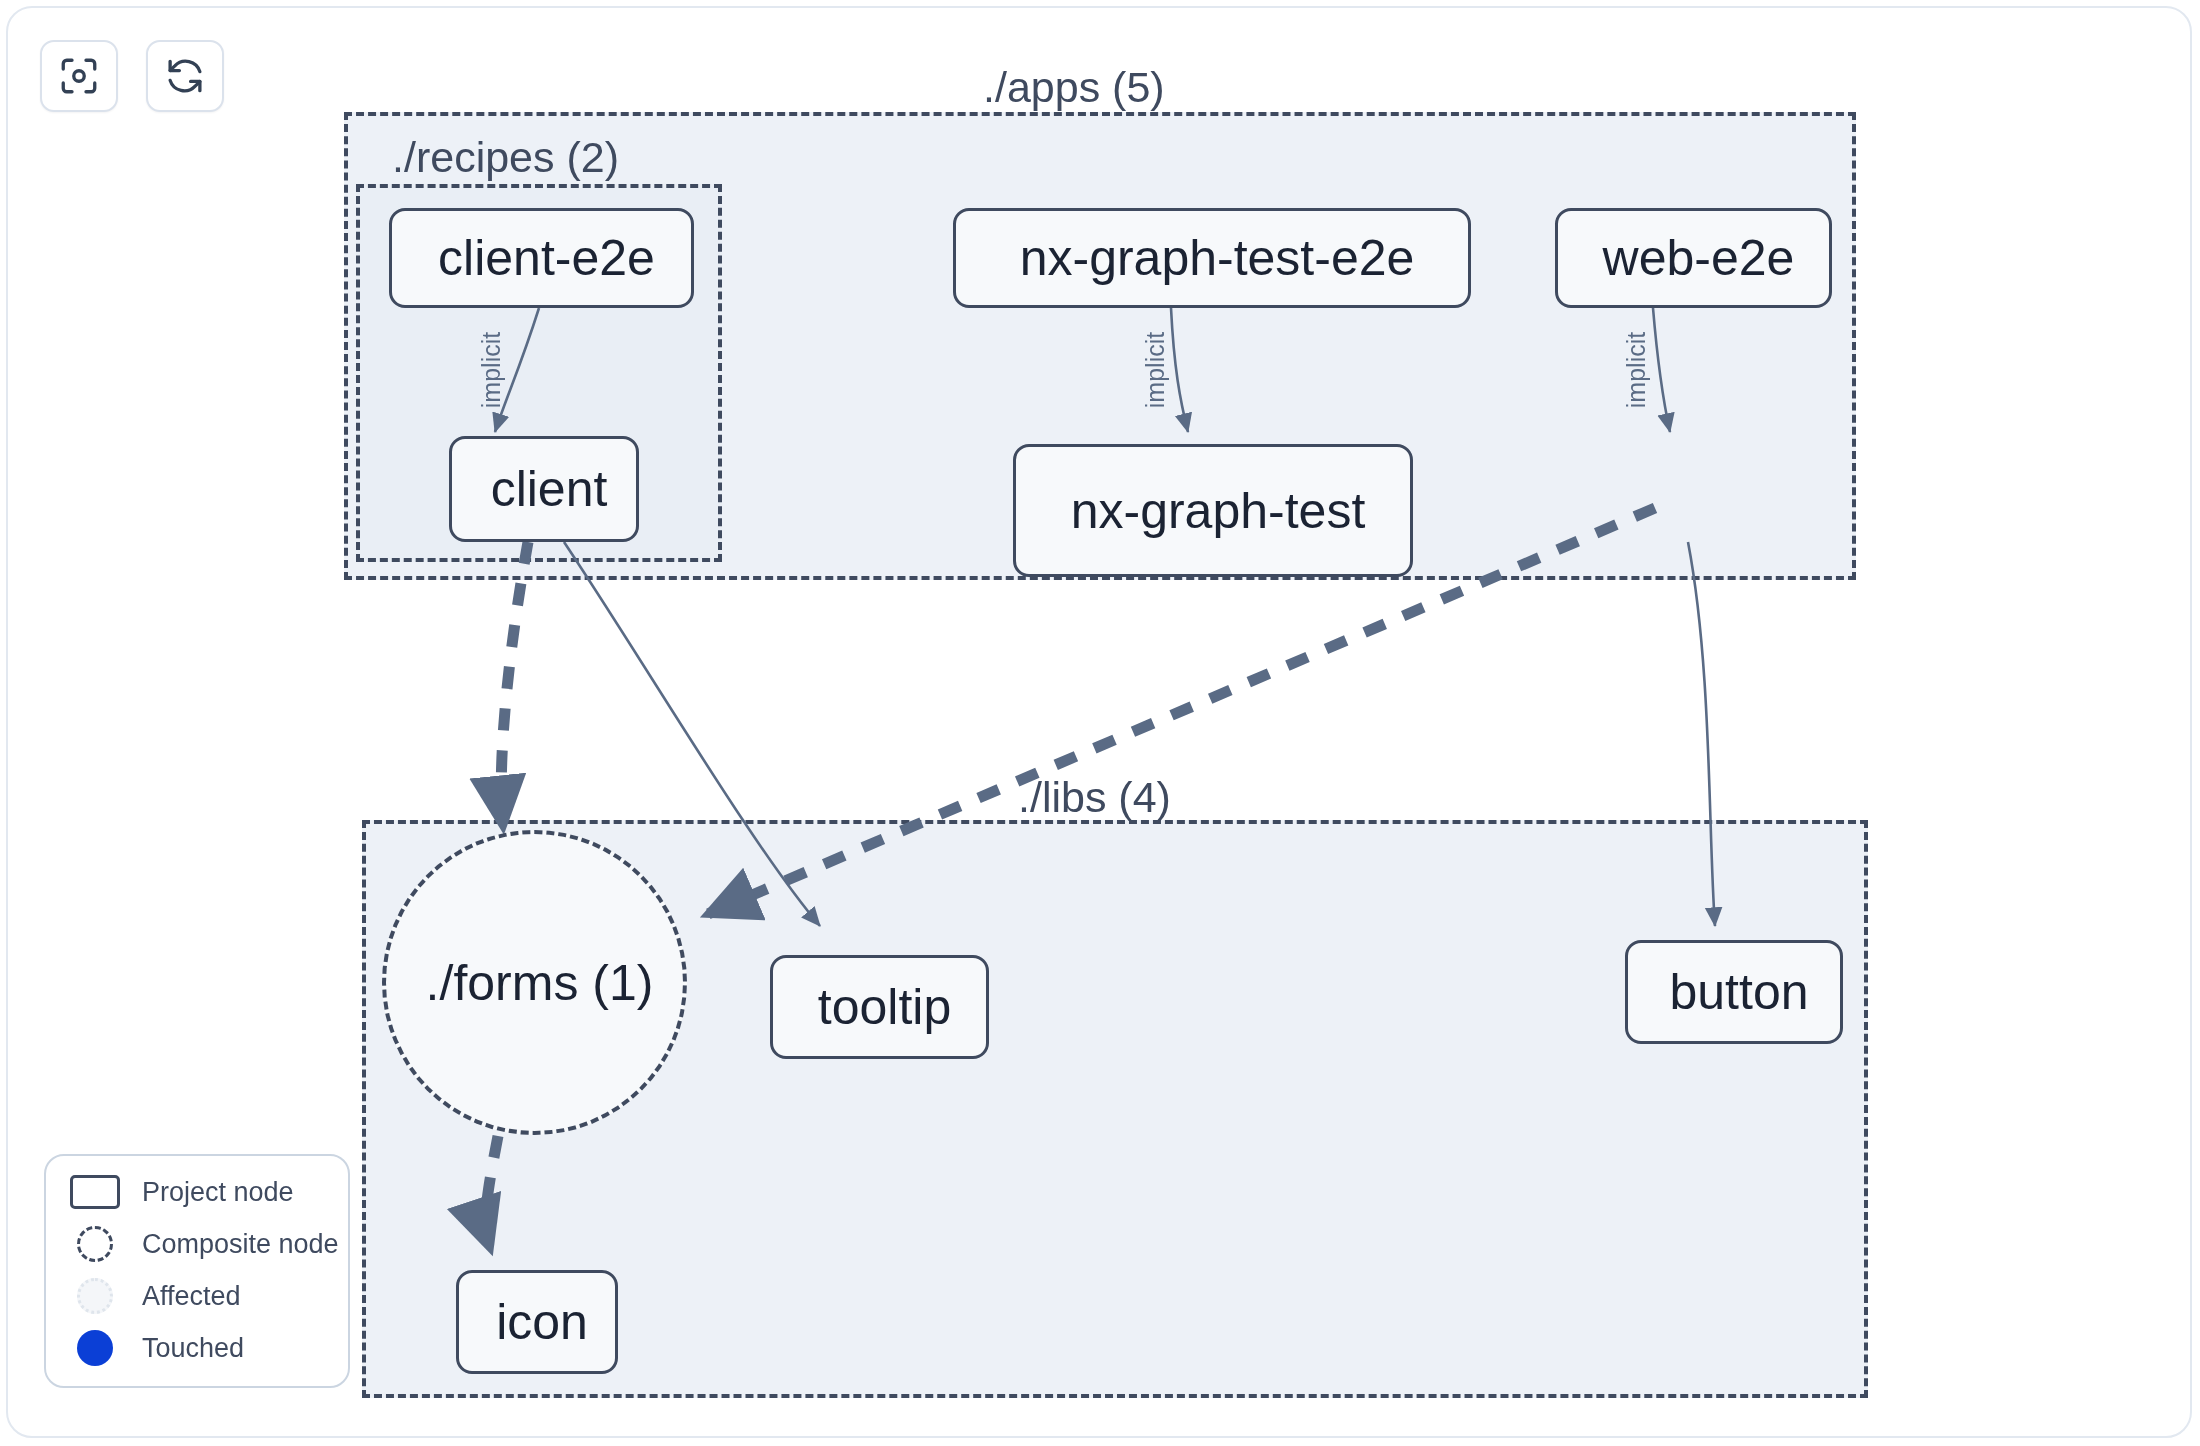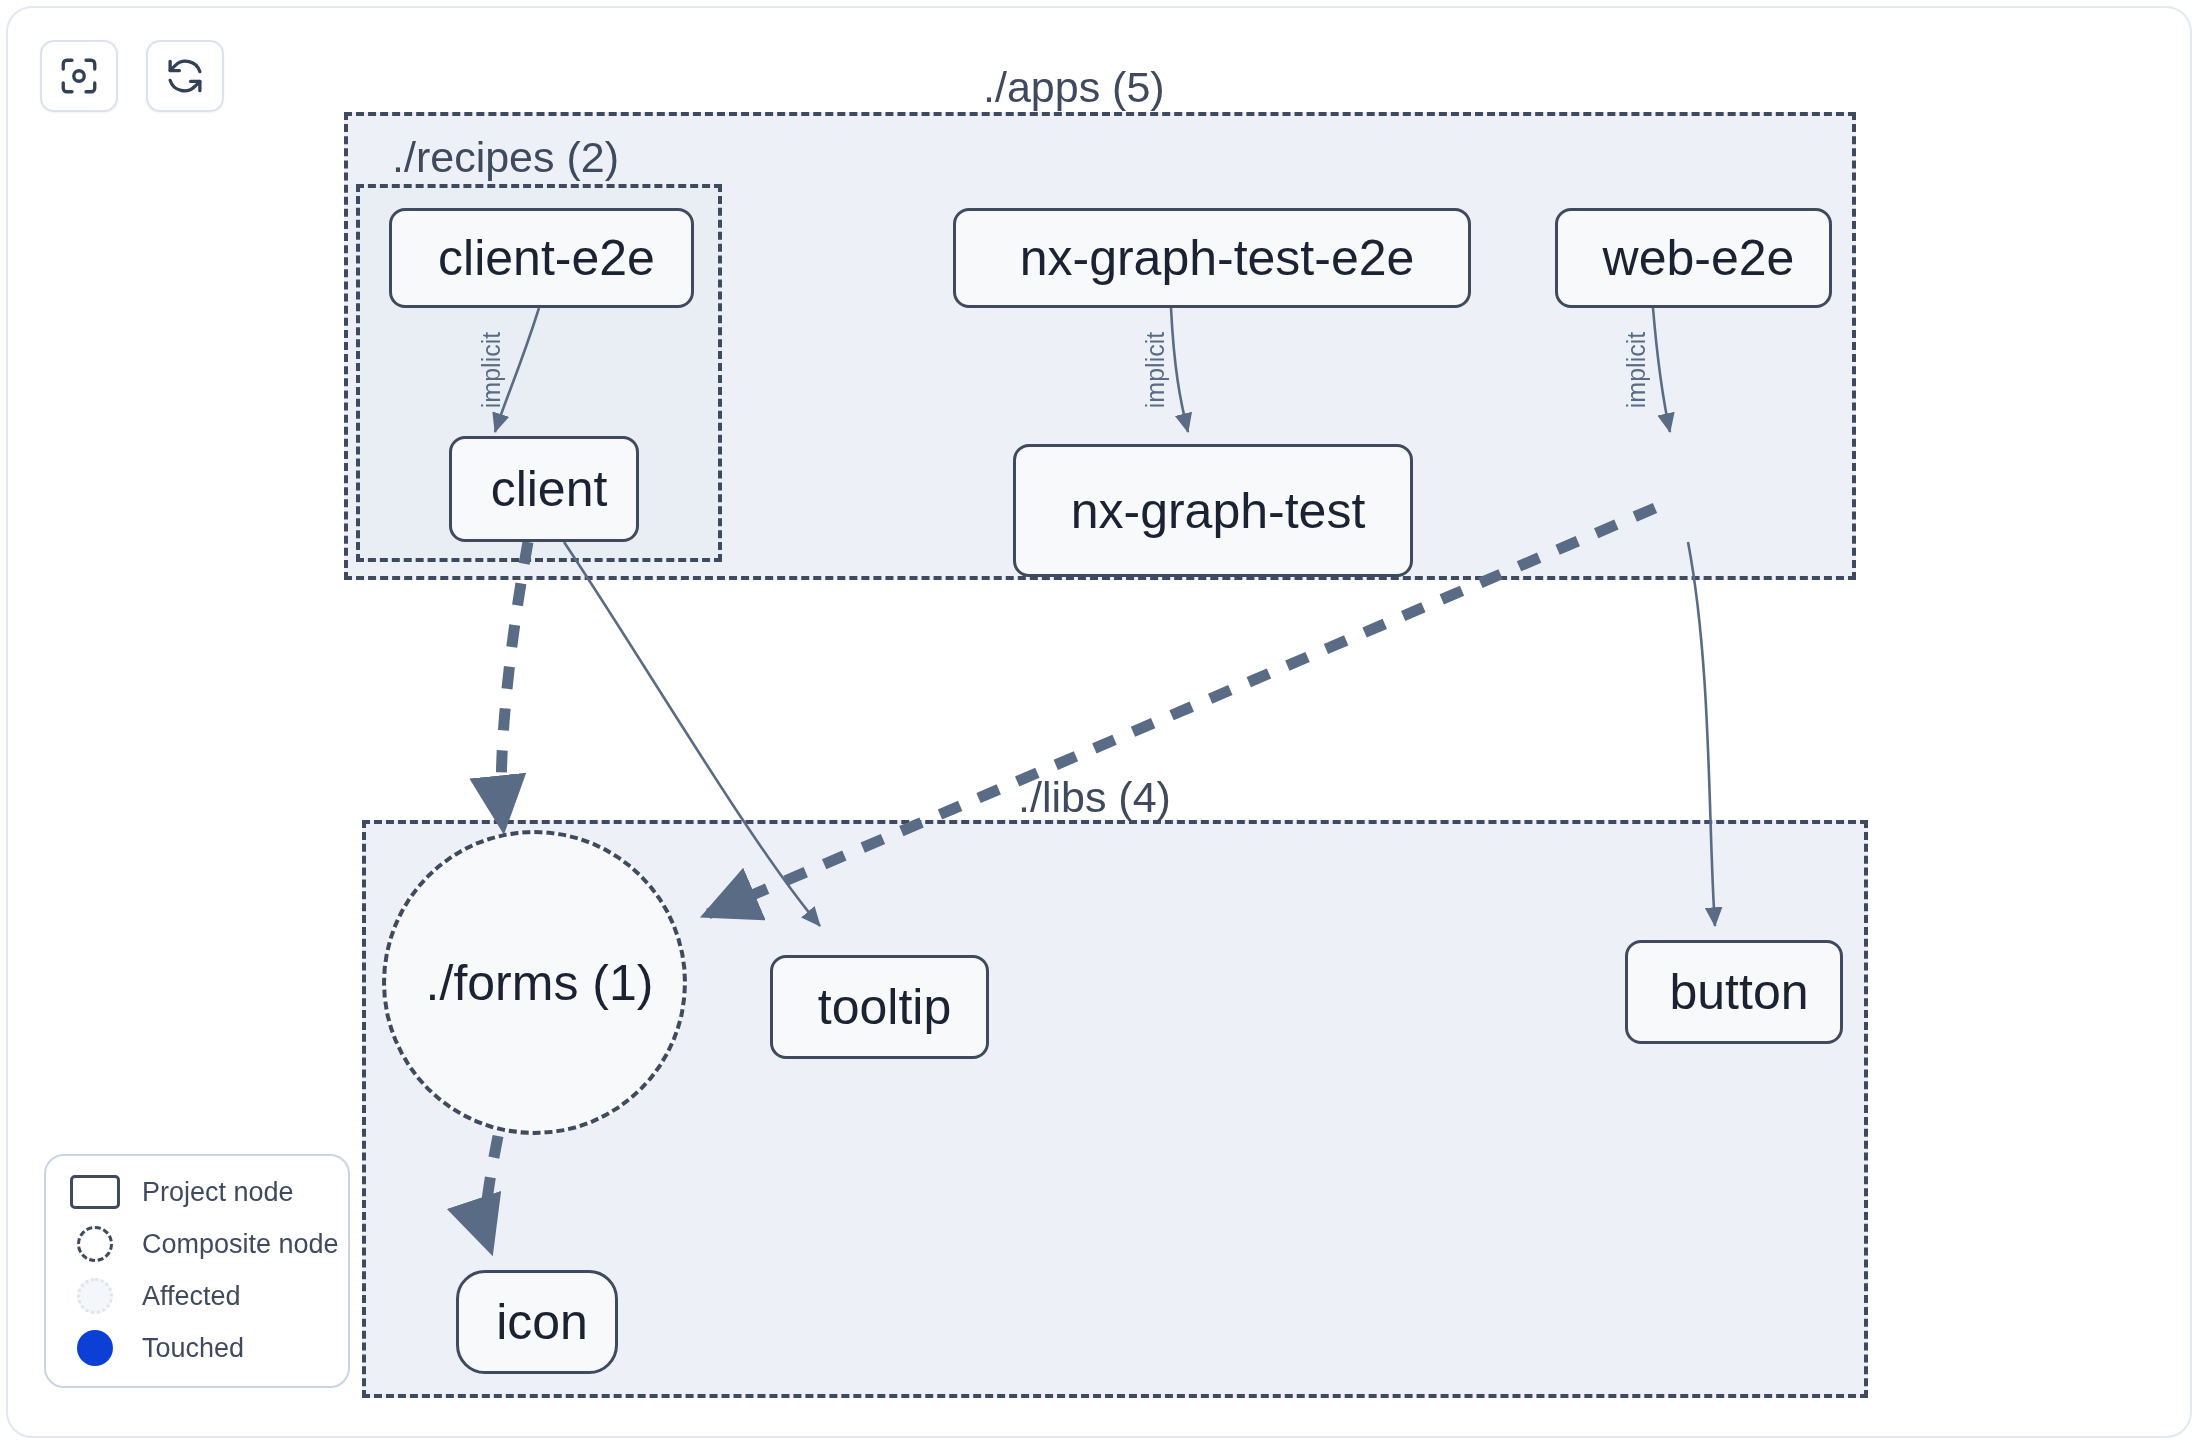--- a/index.html
+++ b/index.html
@@ -145,21 +145,21 @@
 
     <div class="node" style="left:1547px;top:200px;width:277px;height:100px;">web-e2e</div>
 
 
     <div class="node composite" style="left:374px;top:822px;width:305px;height:305px;">./forms (1)</div>
 
     <div class="node" style="left:762px;top:932px;width:219px;height:104px;margin-top:15px;">tooltip</div>
 
     <div class="node" style="left:1617px;top:932px;width:218px;height:104px;">button</div>
 
-    <div class="node" style="left:448px;top:1262px;width:162px;height:104px;border-radius:29px;">icon</div>
+    <div class="node" style="left:448px;top:1262px;width:162px;height:104px;">icon</div>
   </div>
 
   <div id="legend">
     <div class="legend-row">
       <span class="legend-glyph">
         <span class="lg-rect"></span>
       </span>
       <span class="legend-label">Project node</span>
     </div>
     <div class="legend-row">

